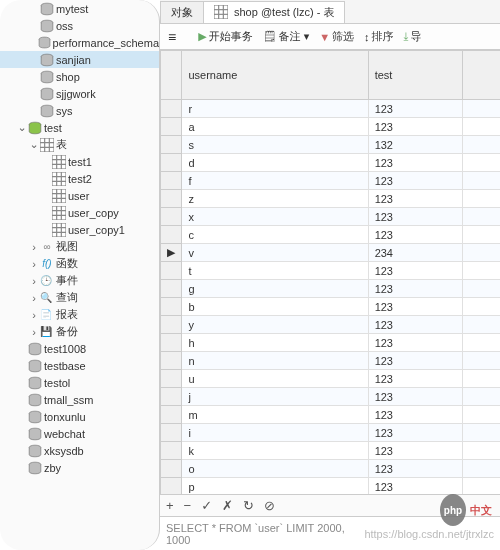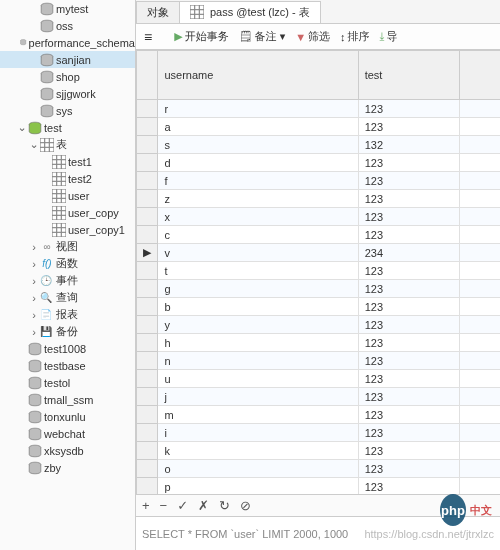--- a/index.html
+++ b/index.html
@@ -1,17 +1,17 @@
 <!DOCTYPE html>
 <html><head>
 <meta charset="utf-8">
 <style>
 * { margin: 0; padding: 0; box-sizing: border-box; font-family: "Microsoft YaHei", Arial, sans-serif; font-size: 11px; }
 body { display: flex; height: 550px; width: 500px; background: #fff; color: #333; overflow: hidden; }
-.sidebar { width: 136px; border-right: 1px solid #ccc; overflow-y: auto; background: #fafafa; }
+.sidebar { width: 160px; border-right: 1px solid #ccc; overflow-y: auto; background: #fafafa; border-radius: 21px; }
 .tree-item { display: flex; align-items: center; padding: 1px 0 1px 4px; white-space: nowrap; cursor: pointer; height: 17px; }
 .tree-item.selected { background: #d0e6f5; }
 .ind { display:inline-block; width:12px; text-align:center; color:#666; }
 .icon { width: 14px; height: 14px; display: inline-flex; align-items: center; justify-content: center; margin-right: 2px; font-size:10px; }
 .db-icon { color: #6aa84f; }
 .main { flex: 1; display: flex; flex-direction: column; overflow: hidden; }
 .tabs { display: flex; border-bottom: 1px solid #ccc; height: 24px; align-items: center; background:#f5f5f5; }
 .tab { padding: 3px 10px; border: 1px solid #ccc; border-bottom: none; margin-right:-1px; background: #fff; cursor: pointer; display:flex; align-items:center; gap:4px; height:22px; }
 .tab.inactive { background:#f0f0f0; }
 .toolbar { display: flex; align-items: center; border-bottom: 1px solid #ccc; height: 26px; background: #fdfdfd; padding: 0 4px; gap:2px; }
@@ -19,21 +19,21 @@
 .grid-wrap{ flex:1; overflow:auto; }
 table.grid { border-collapse: collapse; width: 100%; }
 .grid th { background: #f0f0f0; border: 1px solid #ccc; padding: 18px 6px; text-align: left; font-weight: normal; height:20px; }
 .grid td { border: 1px solid #e0e0e0; padding: 1px 6px; height:18px; }
 .grid tr:nth-child(odd) td { background:#f8fbff; }
 .grid td.rowmark { width:14px; background:#f0f0f0 !important; border:1px solid #ccc; text-align:center; color:#333; }
 .bottombar { border-top:1px solid #ccc; height:22px; display:flex; align-items:center; padding:0 6px; gap:10px; background:#fafafa; color:#555; }
 .bb-btn{ cursor:pointer; font-size:13px; }
 .statusbar { border-top:1px solid #ccc; height:34px; display:flex; align-items:center; padding:0 6px; justify-content:space-between; background:#fff; color:#888; }
 .watermark{ position:absolute; right:8px; bottom:24px; color:#c33; font-weight:bold; font-size:14px; display:flex; align-items:center; gap:4px; opacity:0.85; }
-.watermark .logo{ background:#0c4a6e; color:#fff; border-radius:50%; width:26px; height:32px; display:flex; align-items:center; justify-content:center; font-size:13px; }
+.watermark .logo{ background:#737373; color:#fff; border-radius:50%; width:26px; height:32px; display:flex; align-items:center; justify-content:center; font-size:10px; }
 ::-webkit-scrollbar{width:10px;height:10px;}
 ::-webkit-scrollbar-thumb{background:#ccc;}
 </style>
 </head>
 <body>
 
 <div class="sidebar" id="sidebar">
     <div class="tree-item">
       <span class="ind"></span>
       <span class="ind"></span>
@@ -362,21 +362,21 @@
     <div class="tab">
       <span class="icon">
           <svg viewBox="0 0 12 12">
             <rect x="0" y="0" width="12" height="12" fill="#fff" stroke="#888"></rect>
             <line x1="0" y1="4" x2="12" y2="4" stroke="#888"></line>
             <line x1="0" y1="8" x2="12" y2="8" stroke="#888"></line>
             <line x1="4" y1="0" x2="4" y2="12" stroke="#888"></line>
             <line x1="8" y1="0" x2="8" y2="12" stroke="#888"></line>
           </svg>
         </span>
-      <span>pass @test (lzc) - 表</span>
+      <span>shop @test (lzc) - 表</span>
     </div>
   </div>
   <div class="toolbar">
     <span class="tbtn" style="font-size:14px;">≡</span>
     <span style="width:10px;"></span>
     <span class="tbtn">
         <span style="color:#6a6;">▶</span>
         <span>开始事务</span>
       </span>
     <span class="tbtn">

